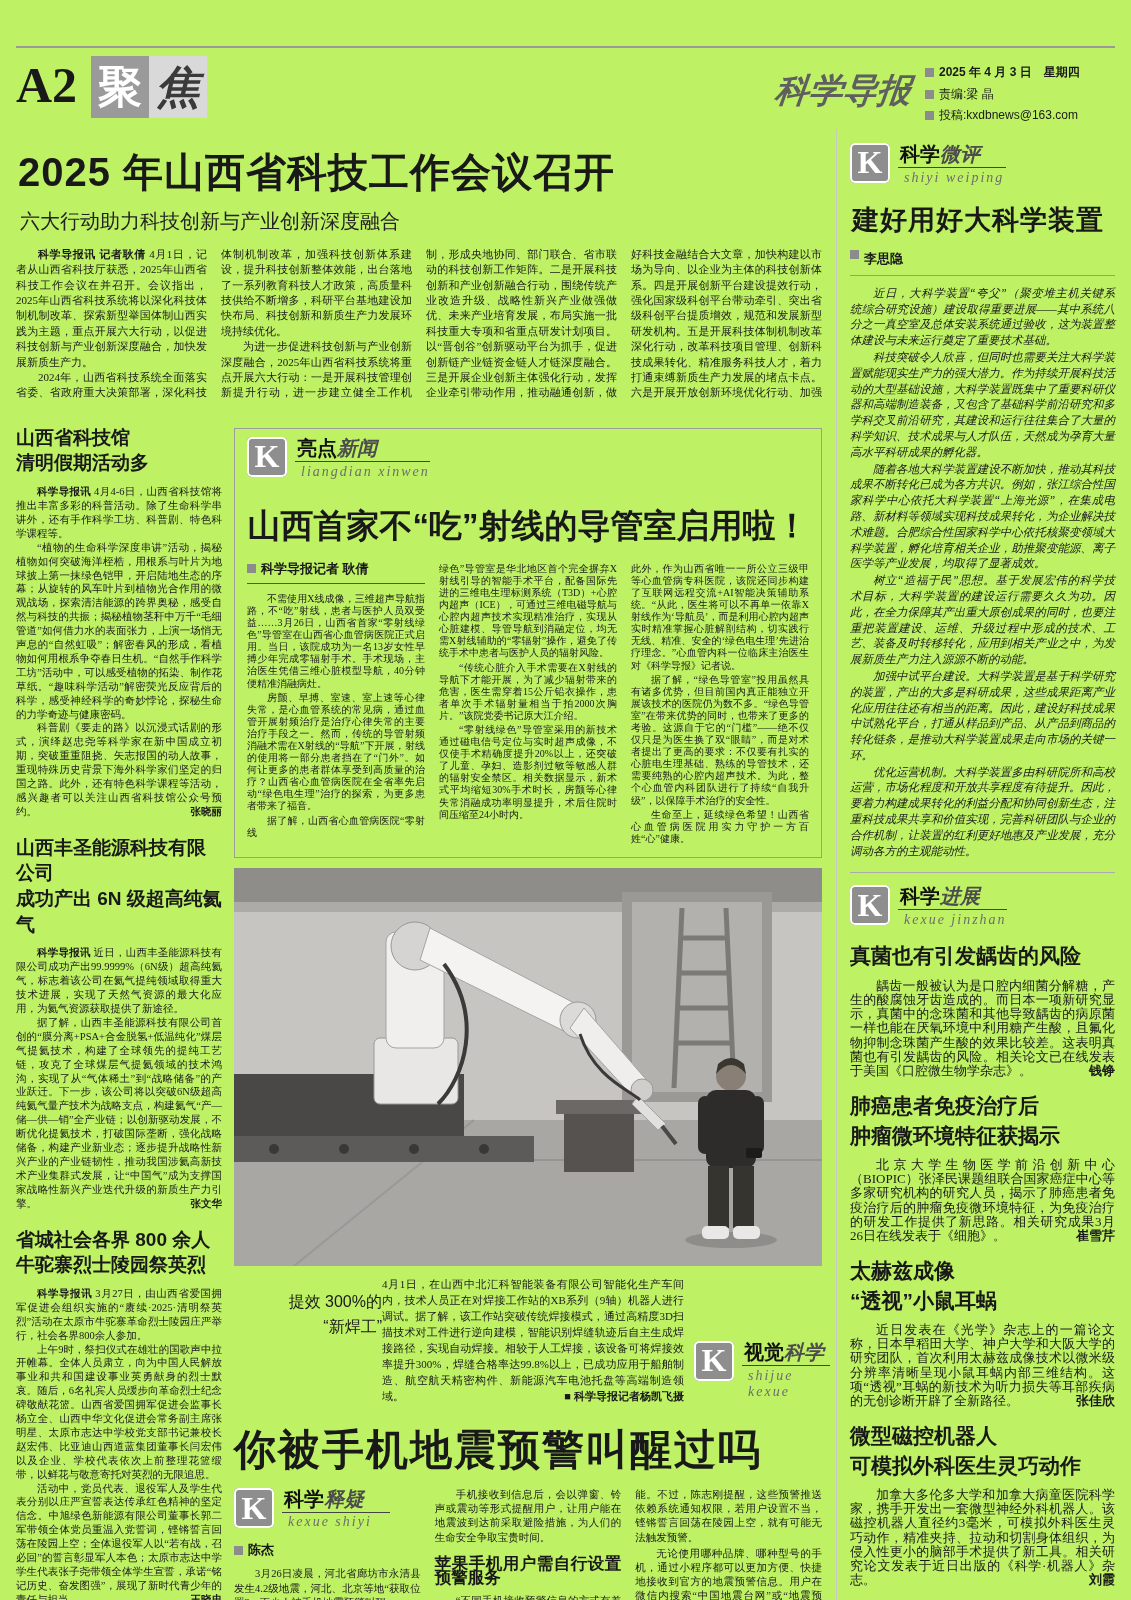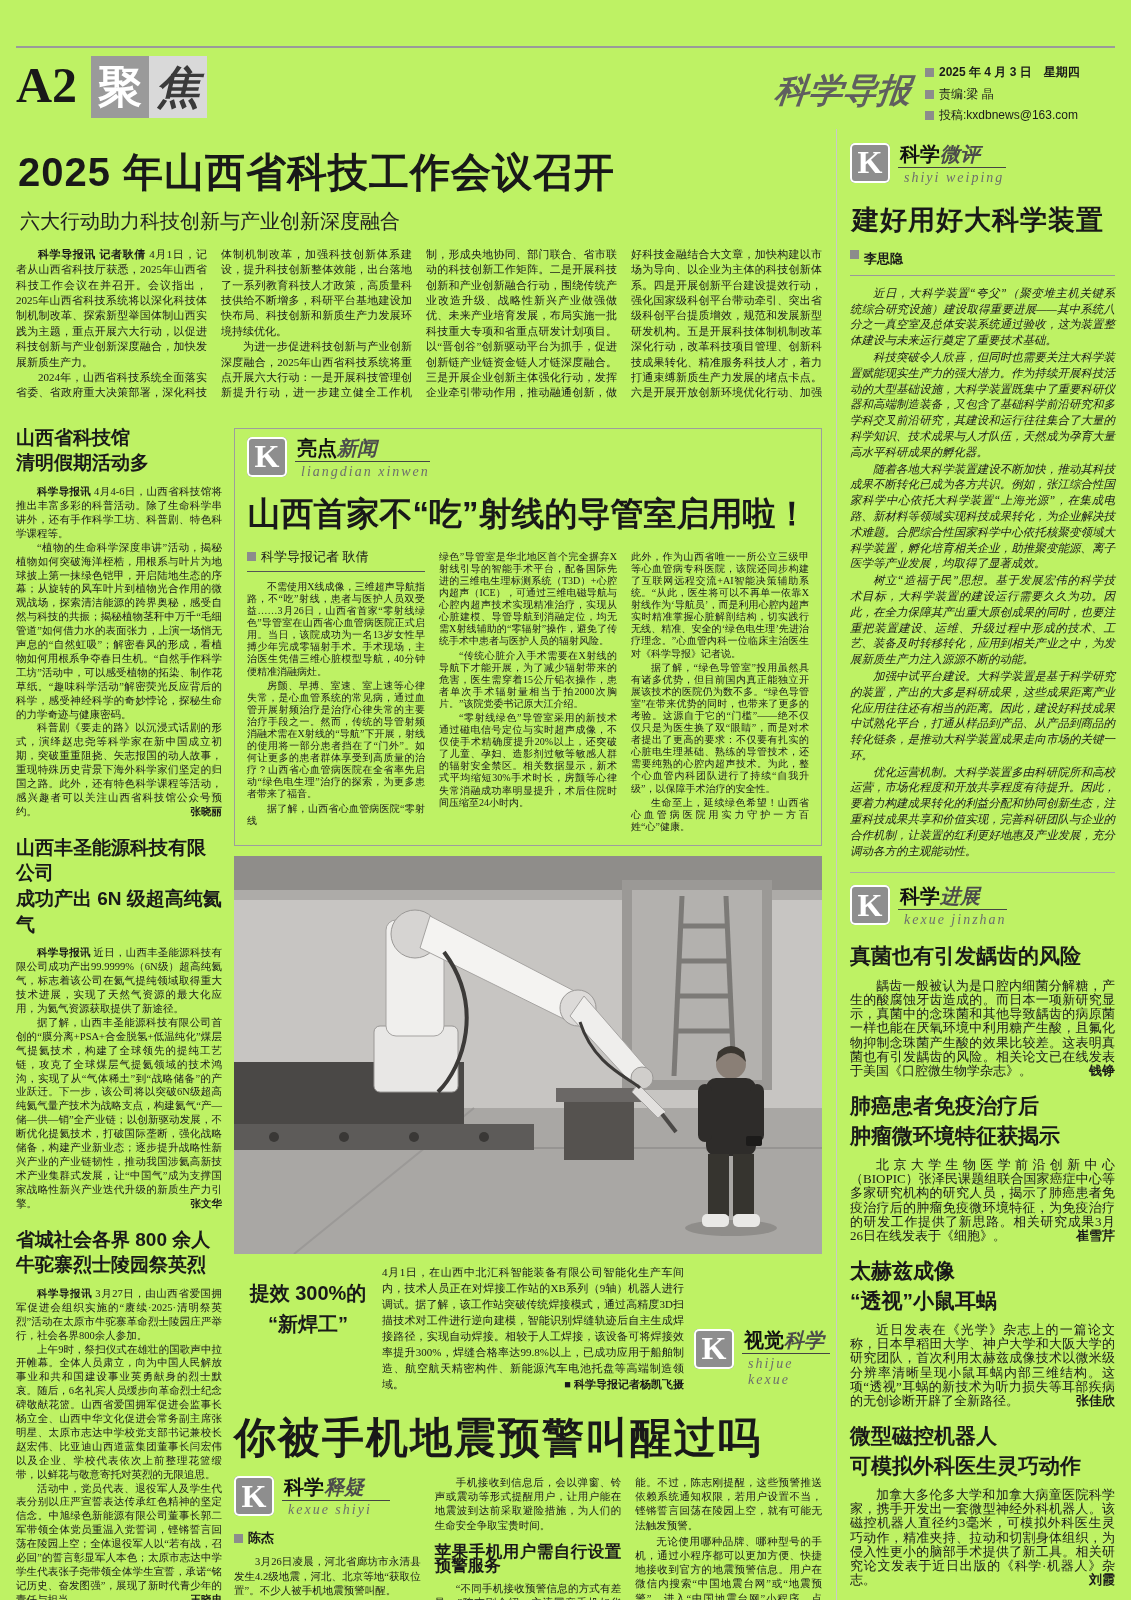--- a/index.html
+++ b/index.html
@@ -51,33 +51,33 @@
          font-weight:700;font-size:32px;box-shadow:inset 0 0 0 2px #fff, inset 0 0 0 4px #8e8e8e}
   .kbadge .lbl{margin-left:8px}
   .kbadge .l1{font-size:20px;line-height:22px;border-bottom:1.5px solid #444;padding:0 26px 2px 2px;white-space:nowrap}
   .kbadge .plain{font-family:"Liberation Sans",sans-serif;font-weight:800;color:#111}
   .kbadge .script{font-family:"Liberation Serif",serif;font-style:italic;font-weight:700;color:#4c4c4c}
   .kbadge .pinyin{font-family:"Liberation Serif",serif;font-style:italic;font-size:14px;color:#6d6d6d;
                   letter-spacing:2px;padding:2px 0 0 6px}
   
   .hl-box{border:1px solid #9d9d9d;margin-top:3px;padding:8px 12px 12px 12px}
   .hl-headline{text-align:center;font-family:"Liberation Sans",sans-serif;font-weight:900;
-               font-size:33px;letter-spacing:0;margin:12px 0 14px 0}
+               font-size:33px;letter-spacing:0;margin:24px 0 14px 0}
   .hl-cols{display:flex}
   .hl-col{width:33.33%;font-size:10px;line-height:12.1px;text-align:justify}
   .hl-col + .hl-col{margin-left:14px}
-  .byline{display:flex;align-items:center;font-family:"Liberation Sans",sans-serif;font-weight:400;
+  .byline{display:flex;align-items:center;font-family:"Liberation Sans",sans-serif;font-weight:700;
           font-size:13px;border-bottom:1.5px solid #555;padding-bottom:8px;margin-bottom:9px}
   .hl-col p + p{margin-top:2px}
   
   .photo-wrap{margin-top:10px;line-height:0}
   
   .cap-row{display:flex;padding:10px 0 6px 0;border-bottom:0}
-  .kicker{width:148px;flex:none;text-align:center;font-family:"Liberation Sans",sans-serif;
-          font-weight:700;font-size:20px;line-height:1.55;padding-top:14px}
+  .kicker{width:148px;flex:none;text-align:right;font-family:"Liberation Sans",sans-serif;
+          font-weight:400;font-size:16px;line-height:1.55;padding-top:14px}
   .caption{flex:1;font-size:11px;line-height:16px;text-align:justify;padding-right:10px}
   .credit{font-family:"Liberation Sans",sans-serif;font-weight:700;white-space:nowrap;float:right}
   .cap-badge{width:128px;flex:none;align-self:flex-end;padding-bottom:4px}
   .cap-badge .l1{padding-right:6px}
   
   .qk-headline{font-family:"Liberation Sans",sans-serif;font-weight:900;font-size:42px;
                letter-spacing:2px;margin:12px 0 10px 0}
   .qk-cols{display:flex}
   .qk-col{width:33.33%;font-size:10.5px;line-height:14.2px;text-align:justify}
   .qk-col + .qk-col{margin-left:14px}

